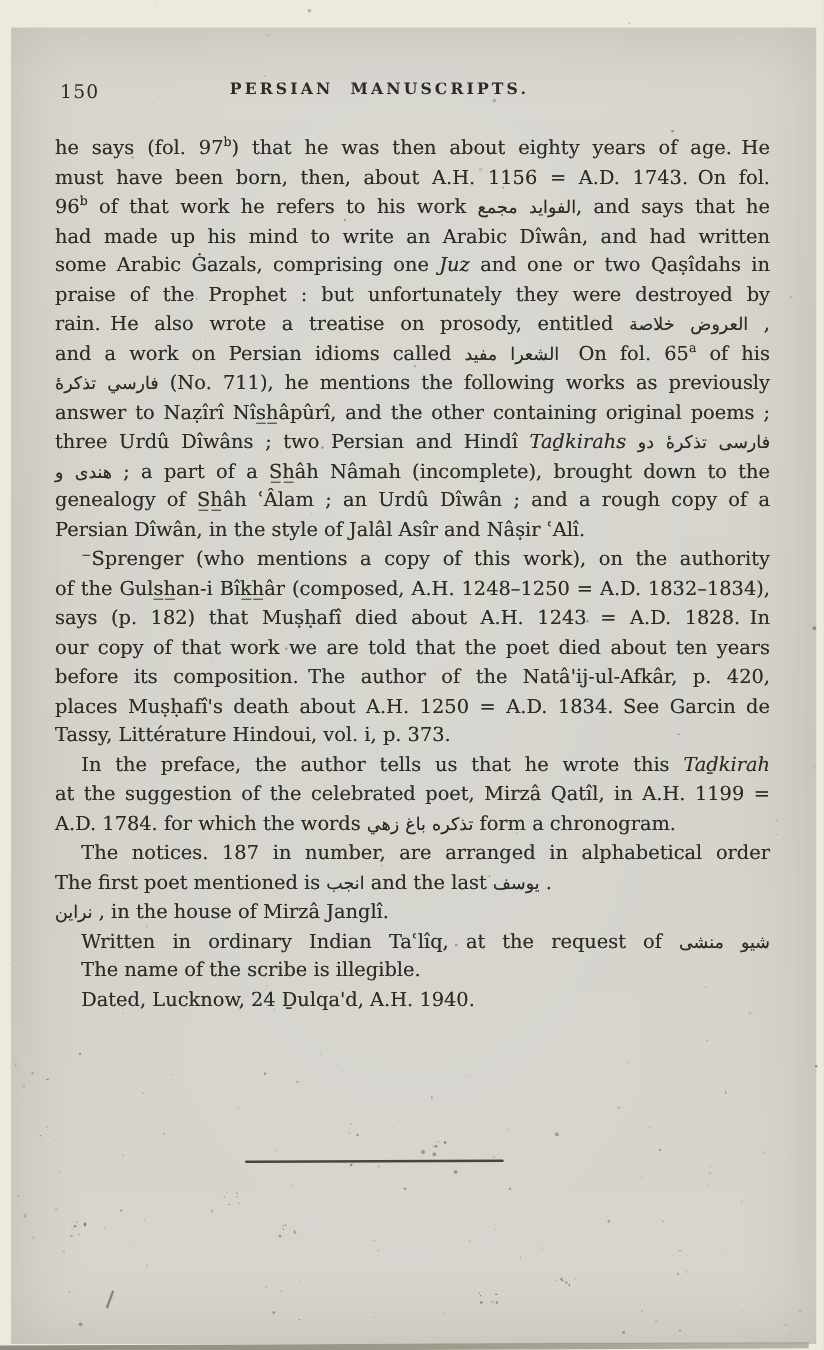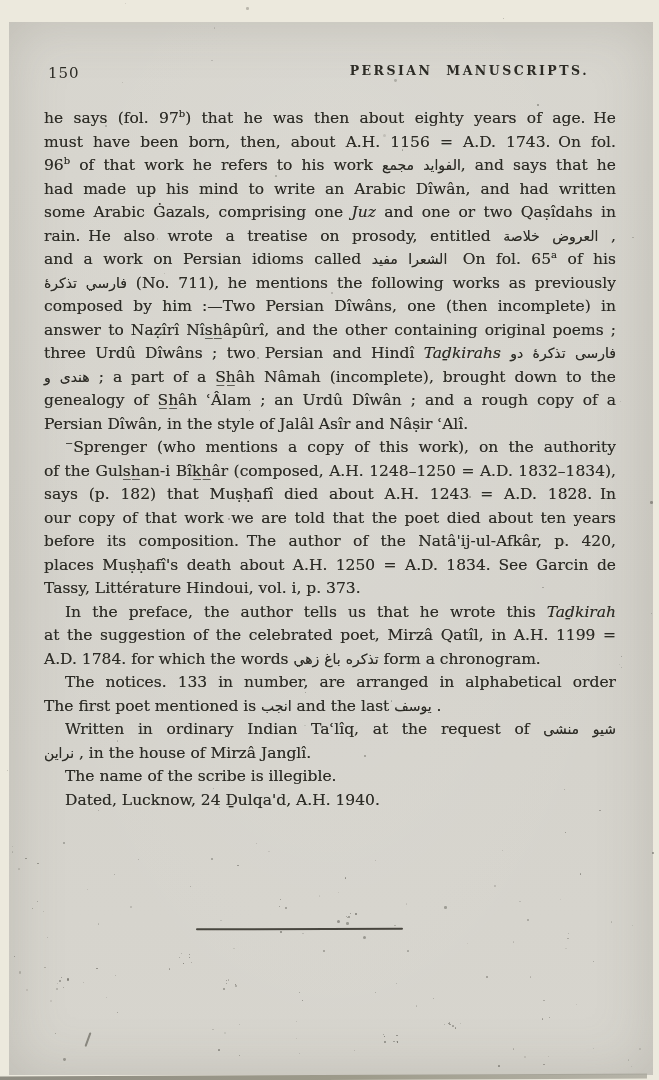--- a/index.html
+++ b/index.html
@@ -21,21 +21,21 @@
   .bottom-edge{
     position:absolute;left:0;right:12px;bottom:0;height:5px;
     background:linear-gradient(90deg,#6f6d64,#83816f 55%,#a5a398);
     opacity:.75;transform:rotate(-0.25deg);
   }
   .header{position:absolute;top:63px;left:44px;right:44px;height:22px;}
   .pagenum{
     position:absolute;left:4px;top:1px;font-size:15px;letter-spacing:1px;
   }
   .running{
-    display:block;text-align:right;transform:translateX(-26px);
+    display:block;text-align:center;transform:translateX(-26px);
     font-size:12.5px;font-weight:bold;letter-spacing:2.5px;word-spacing:7px;
   }
   .body{position:absolute;top:107px;left:44px;width:572px;}
   .line{
     height:23.5px;line-height:23.5px;font-size:15.5px;
     text-align:justify;text-align-last:justify;white-space:nowrap;
     text-shadow:0 0 0.5px rgba(44,43,37,0.55);
   }
   .line.end{text-align-last:left;white-space:normal;}
   .line.indent{text-indent:21px;}
@@ -66,43 +66,43 @@
     <span class="pagenum">150</span>
     <span class="running">PERSIAN MANUSCRIPTS.</span>
   </div>
 
   <div class="body">
       <div class="line">he says (fol. 97<sup>b</sup>) that he was then about eighty years of age. He</div>
       <div class="line">must have been born, then, about A.H. 1156 = A.D. 1743. On fol.</div>
       <div class="line">96<sup>b</sup> of that work he refers to his work <span class="ar" dir="rtl">مجمع</span> <span class="ar" dir="rtl">الفوايد</span>, and says that he</div>
       <div class="line">had made up his mind to write an Arabic Dîwân, and had written</div>
       <div class="line">some Arabic Ġazals, comprising one <i>Juz</i> and one or two Qaṣîdahs in</div>
+      <div class="line">praise of the Prophet : but unfortunately they were destroyed by</div>
       <div class="line">rain. He also wrote a treatise on prosody, entitled <span class="ar" dir="rtl">خلاصة</span> <span class="ar" dir="rtl">العروض</span> ,</div>
       <div class="line">and a work on Persian idioms called <span class="ar" dir="rtl">مفيد</span> <span class="ar" dir="rtl">الشعرا</span>  On fol. 65<sup>a</sup> of his</div>
       <div class="line"><span class="ar" dir="rtl">تذكرهٔ</span> <span class="ar" dir="rtl">فارسي</span> (No. 711), he mentions the following works as previously</div>
-      <div class="line">composed by him :—Two Persian Dîwâns, one (then incomplete) in</div>
       <div class="line">answer to Naẓîrî Nîs̲h̲âpûrî, and the other containing original poems ;</div>
       <div class="line">three Urdû Dîwâns ; two Persian and Hindî <i>Taḏkirahs</i> <span class="ar" dir="rtl">دو</span> <span class="ar" dir="rtl">تذكرهٔ</span> <span class="ar" dir="rtl">فارسى</span></div>
       <div class="line"><span class="ar" dir="rtl">و</span> <span class="ar" dir="rtl">هندى</span> ; a part of a S̲h̲âh Nâmah (incomplete), brought down to the</div>
       <div class="line">genealogy of S̲h̲âh ʿÂlam ; an Urdû Dîwân ; and a rough copy of a</div>
       <div class="line end">Persian Dîwân, in the style of Jalâl Asîr and Nâṣir ʿAlî.</div>
       <div class="line indent">⁻Sprenger (who mentions a copy of this work), on the authority</div>
       <div class="line">of the Guls̲h̲an-i Bîk̲h̲âr (composed, A.H. 1248–1250 = A.D. 1832–1834),</div>
       <div class="line">says (p. 182) that Muṣḥafî died about A.H. 1243 = A.D. 1828. In</div>
       <div class="line">our copy of that work we are told that the poet died about ten years</div>
       <div class="line">before its composition. The author of the Natâ'ij-ul-Afkâr, p. 420,</div>
       <div class="line">places Muṣḥafî's death about A.H. 1250 = A.D. 1834. See Garcin de</div>
       <div class="line end">Tassy, Littérature Hindoui, vol. i, p. 373.</div>
       <div class="line indent">In the preface, the author tells us that he wrote this <i>Taḏkirah</i></div>
       <div class="line">at the suggestion of the celebrated poet, Mirzâ Qatîl, in A.H. 1199 =</div>
       <div class="line end">A.D. 1784. for which the words <span class="ar" dir="rtl">زهي</span> <span class="ar" dir="rtl">باغ</span> <span class="ar" dir="rtl">تذكره</span> form a chronogram.</div>
-      <div class="line indent">The notices. 133 in number, are arranged in alphabetical order</div>
+      <div class="line indent">The notices. 187 in number, are arranged in alphabetical order</div>
       <div class="line end">The first poet mentioned is <span class="ar" dir="rtl">انجب</span> and the last <span class="ar" dir="rtl">يوسف</span> .</div>
+      <div class="line end"><span class="ar" dir="rtl">نراين</span> , in the house of Mirzâ Janglî.</div>
       <div class="line indent">Written in ordinary Indian Taʿlîq, at the request of <span class="ar" dir="rtl">منشى</span> <span class="ar" dir="rtl">شيو</span></div>
-      <div class="line end"><span class="ar" dir="rtl">نراين</span> , in the house of Mirzâ Janglî.</div>
       <div class="line indent end">The name of the scribe is illegible.</div>
       <div class="line indent end">Dated, Lucknow, 24 Ḏulqa'd, A.H. 1940.</div>
     </div>
 
   <div class="divider"></div>
 
   <div class="pen-mark"></div>
   <div class="speckles">
       <i style="left: 599.3px; top: 809.6px; width: 1.3px; height: 1.3px; opacity: 0.35;"></i>
       <i style="left: 32.1px; top: 907.5px; width: 0.9px; height: 0.9px; opacity: 0.45;"></i>

